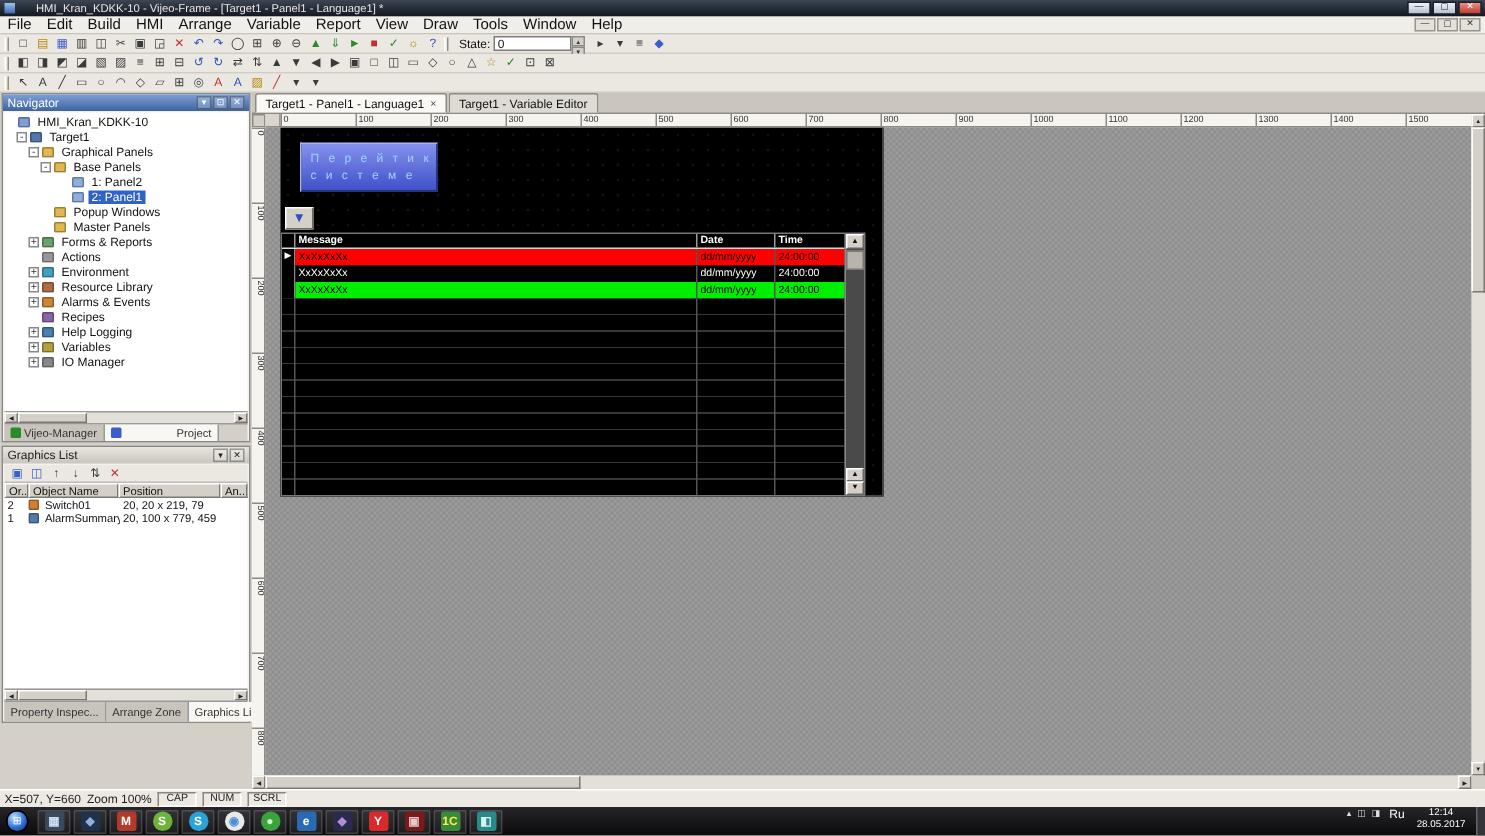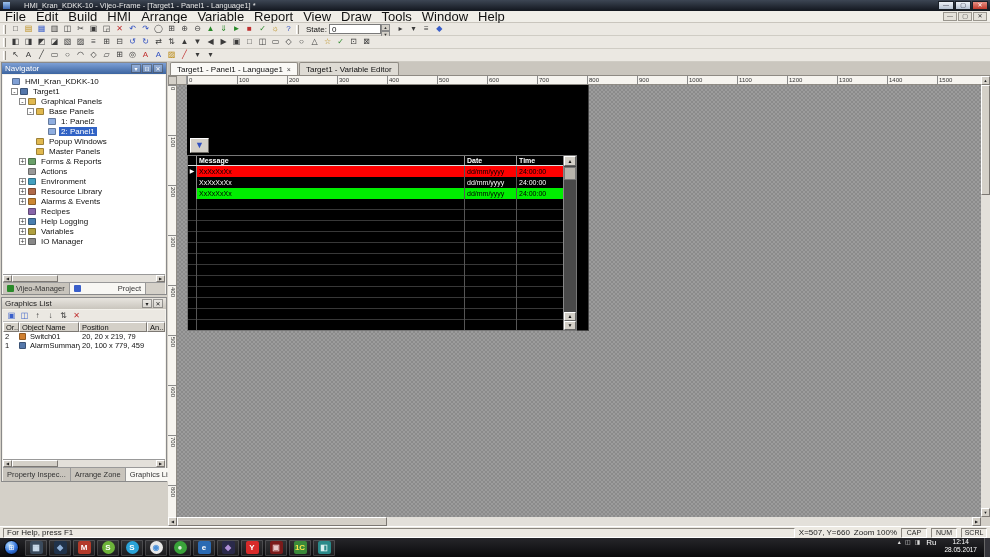--- a/index.html
+++ b/index.html
@@ -11,21 +11,21 @@
   
   .titlebar { left:0; top:0; width:990px; height:11px; background: linear-gradient(#3d4654,#12161e); color:#e6e6e6; display:flex; align-items:center; font-size:7.5px; }
   .title-icon { width:7px; height:7px; background:linear-gradient(#9fc4ee,#3a66b0); margin:0 3px; flex:none; }
   .title-text { white-space:nowrap; overflow:hidden; flex:1;margin-left:11px; }
   .win-btns { display:flex; margin-right:2px; }
   .win-btn { width:16px; height:9px; margin-left:1px; background:linear-gradient(#eef2f8,#b6c2d2); border:1px solid #1a2028; color:#223; font-size:6px; line-height:7px; text-align:center; }
   .win-btn.close { background:linear-gradient(#e89084,#c0392b); color:#fff; }
 
   
   .menubar { left:0; top:11px; width:990px; height:12px; background:#f0eee8; border-bottom:1px solid #c9c5bd; display:flex; align-items:center; }
-  .menu-item { padding:1px 5px; font-size:13px; }
+  .menu-item { padding:1px 5px; font-size:10px; }
   .mdi-btns { margin-left:auto; display:flex; margin-right:3px; }
   .mdi-btn { width:14px; height:9px; margin-left:1px; background:#e4e1da; border:1px solid #9a968e; font-size:6px; line-height:7px; text-align:center; color:#333; }
 
   
   .toolbar { left:0; width:990px; height:13px; background:#ebe8e2; border-bottom:1px solid #cfccc4; display:flex; align-items:center; padding-left:2px; }
   .grip { width:3px; height:9px; border-left:1px solid #fff; border-right:1px solid #938f87; margin:0 3px 0 1px; flex:none; }
   .tbicon { width:13px; height:12px; font-size:8px; line-height:11px; text-align:center; color:#3a3a3a; flex:none; cursor:default; }
   .state-combo { display:flex; align-items:center; margin:0 4px; }
   .state-label { font-size:8px; margin-right:2px; }
   .state-value { width:52px; height:10px; background:#fff; border:1px solid #7a7a7a; font-size:8px; padding:0 2px; line-height:9px; }
@@ -409,20 +409,24 @@
       </div>
       <div class="vr-slot">
         <span class="vr-num">800</span>
       </div>
     </div>
 </div>
 
 <div class="abs canvas">
   <div class="panel">
 
+    <div class="nav-btn">
+      <span>П е р е й т и   к</span>
+      <span>с и с т е м е</span>
+    </div>
 
     <div class="rep">
       
     <span class="pnl-toolbtn" style="left: 3px; color: rgb(192, 48, 48);">▤</span><span class="pnl-toolbtn" style="left: 3px; color: rgb(192, 48, 48);">▤</span><span class="pnl-toolbtn" style="left: 3px; color: rgb(48, 80, 192);">▼</span></div>
     <style>
       .panel .pnl-toolbtn:nth-of-type(2){ left:23px; }
       .panel .pnl-toolbtn:nth-of-type(3){ left:46px; width:19px; }
     </style>
 
     <div class="alarm-table">
@@ -482,21 +486,20 @@
   <div class="v-btn v-bot">▼</div>
 </div>
 <div class="abs doc-hscroll">
   <span class="v-btn">◀</span>
   <span class="h-thumb"></span>
   <span class="v-btn" style="margin-left:auto">▶</span>
 </div>
 <div class="abs doc-corner"></div>
 
 <div class="abs statusbar">
-  <span class="sb-help">For Help, press F1</span>
   <span class="sb-text">X=507, Y=660</span>
   <span class="sb-text">Zoom 100%</span>
   <span class="sb-flag">CAP</span>
   <span class="sb-flag">NUM</span>
   <span class="sb-flag">SCRL</span>
 </div>
 
 <div class="abs taskbar">
   <span class="orb">⊞</span>
   <div class="rep">

